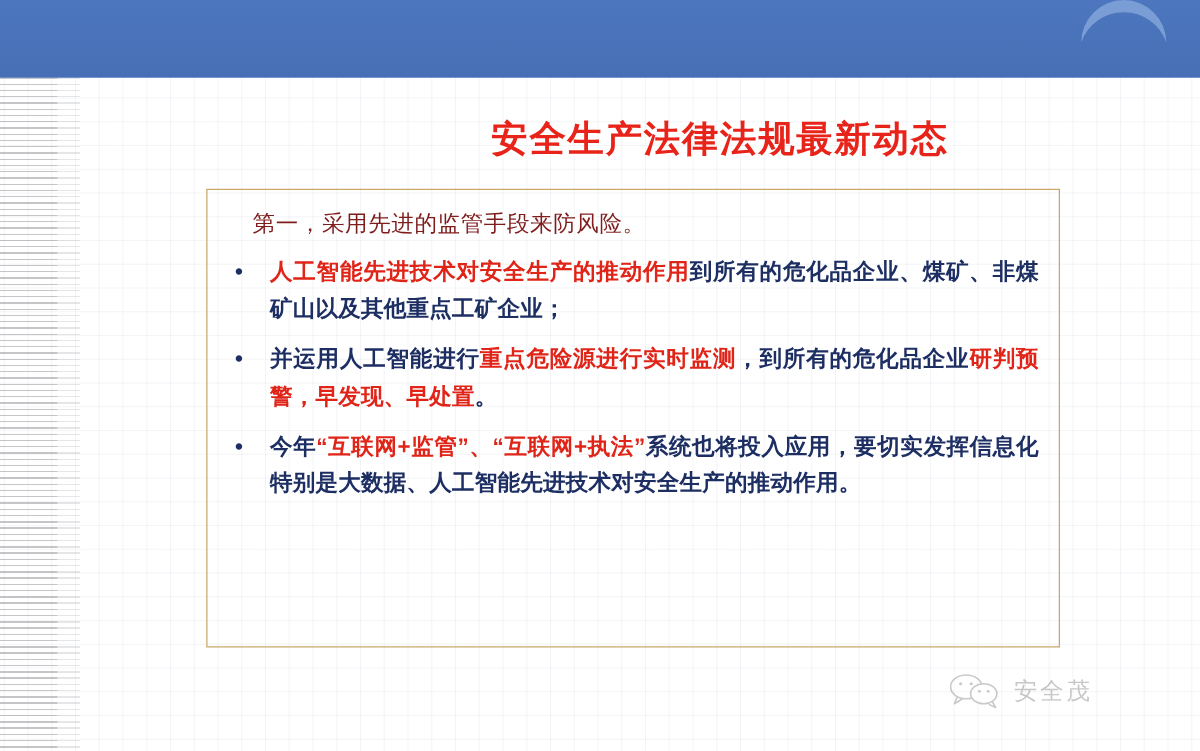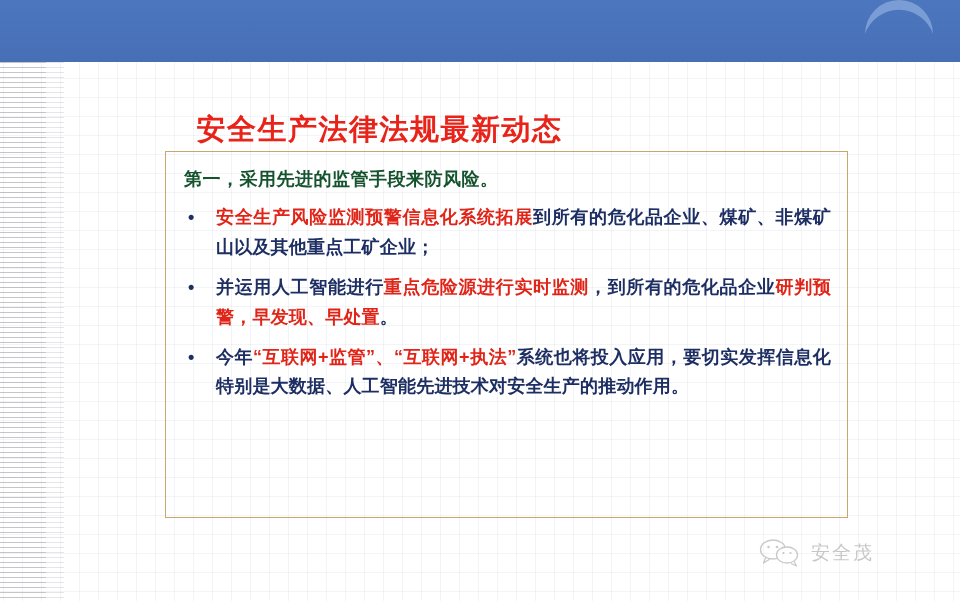--- a/index.html
+++ b/index.html
@@ -97,46 +97,45 @@
     letter-spacing: 1px;
     white-space: nowrap;
     line-height: 1;
   }
 
   
   .red-heading {
     position: absolute;
     left: 0; top: 95px;
     width: 759px;
-    text-align: center;
+    text-align: right;
     color: #e8241a;
     font-size: 29px;
     font-weight: bold;
     letter-spacing: 1.5px;
     line-height: 1.2;
-    margin-top: 17px;
   }
 
   
   .content-box {
     position: absolute;
     left: 165px; top: 151px;
     width: 683px; height: 367px;
     border: 1.5px solid #c6a96a;
     box-sizing: border-box;
     background: transparent;
     padding: 14px 16px 0 16px;
   }
 
   .lead-line {
-    color: #14532d;
+    color: #7f1d1d;
     font-size: 18px;
-    font-weight: bold;
+    font-weight: normal;
     letter-spacing: 0.5px;
-    margin: 0 0 10px 2px;
+    margin: 0 0 10px 20px;
     line-height: 1.5;
   }
 
   .bullet-list {
     list-style: none;
     margin: 0;
     padding: 0;
   }
   .bullet-item {
     position: relative;
@@ -199,21 +198,21 @@
 
 
   <div class="red-heading">安全生产法律法规最新动态</div>
 
   <div class="content-box">
     <p class="lead-line">第一，采用先进的监管手段来防风险。</p>
     <ul class="bullet-list">
 
       <li class="bullet-item">
         <span class="bullet-dot">•</span>
-        <span class="seg-red">安全生产风险监测预警信息化系统拓展</span><span class="seg-blue">到所有的危化品企业、煤矿、非煤矿山以及其他重点工矿企业；</span>
+        <span class="seg-red">人工智能先进技术对安全生产的推动作用</span><span class="seg-blue">到所有的危化品企业、煤矿、非煤矿山以及其他重点工矿企业；</span>
       </li>
 
       <li class="bullet-item">
         <span class="bullet-dot">•</span>
         <span class="seg-blue">并运用人工智能进行</span><span class="seg-red">重点危险源进行实时监测</span><span class="seg-blue">，到所有的危化品企业</span><span class="seg-red">研判预警，早发现、早处置</span><span class="seg-blue">。</span>
       </li>
 
       <li class="bullet-item">
         <span class="bullet-dot">•</span>
         <span class="seg-blue">今年</span><span class="seg-red">“互联网+监管”、“互联网+执法”</span><span class="seg-blue">系统也将投入应用，要切实发挥信息化特别是大数据、人工智能先进技术对安全生产的推动作用。</span>

